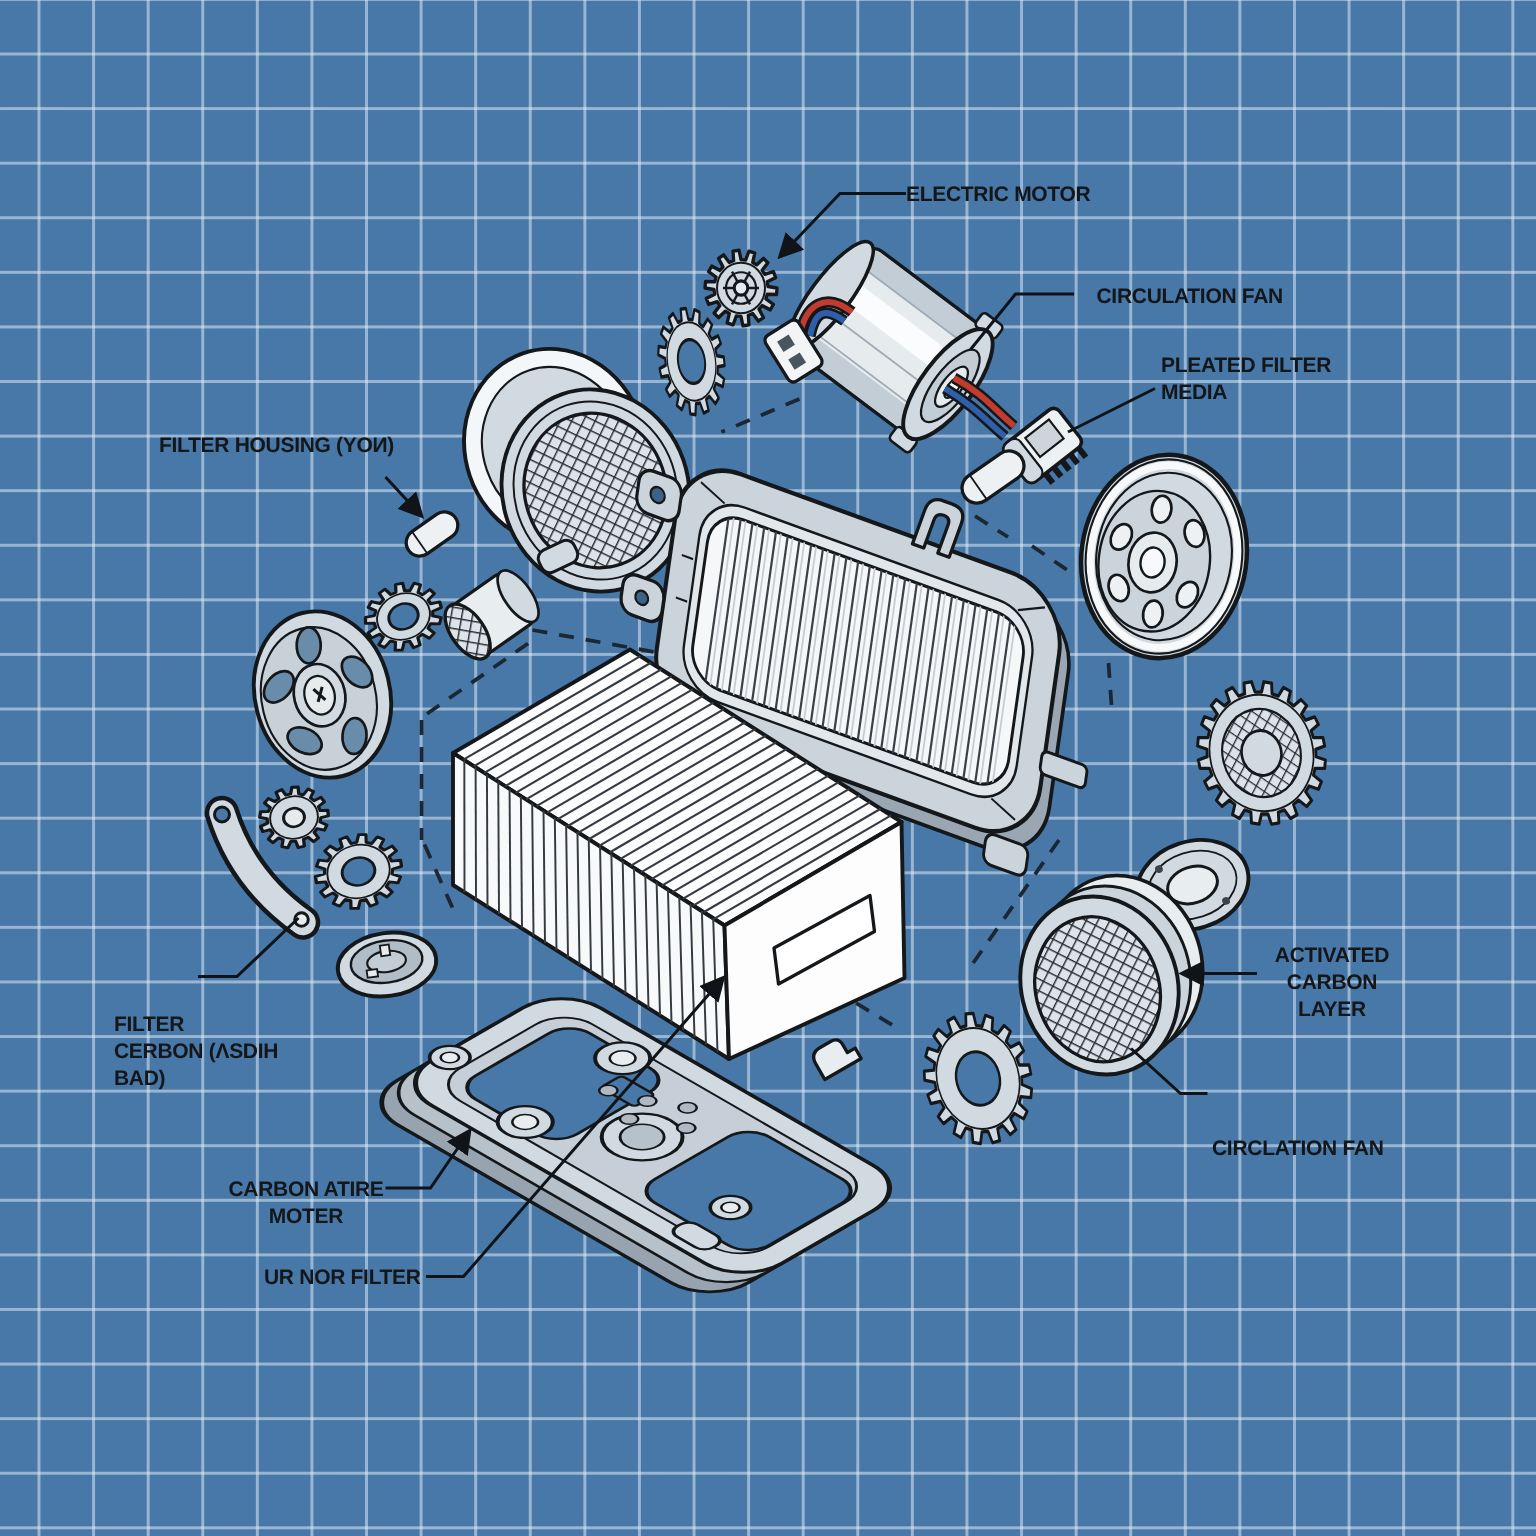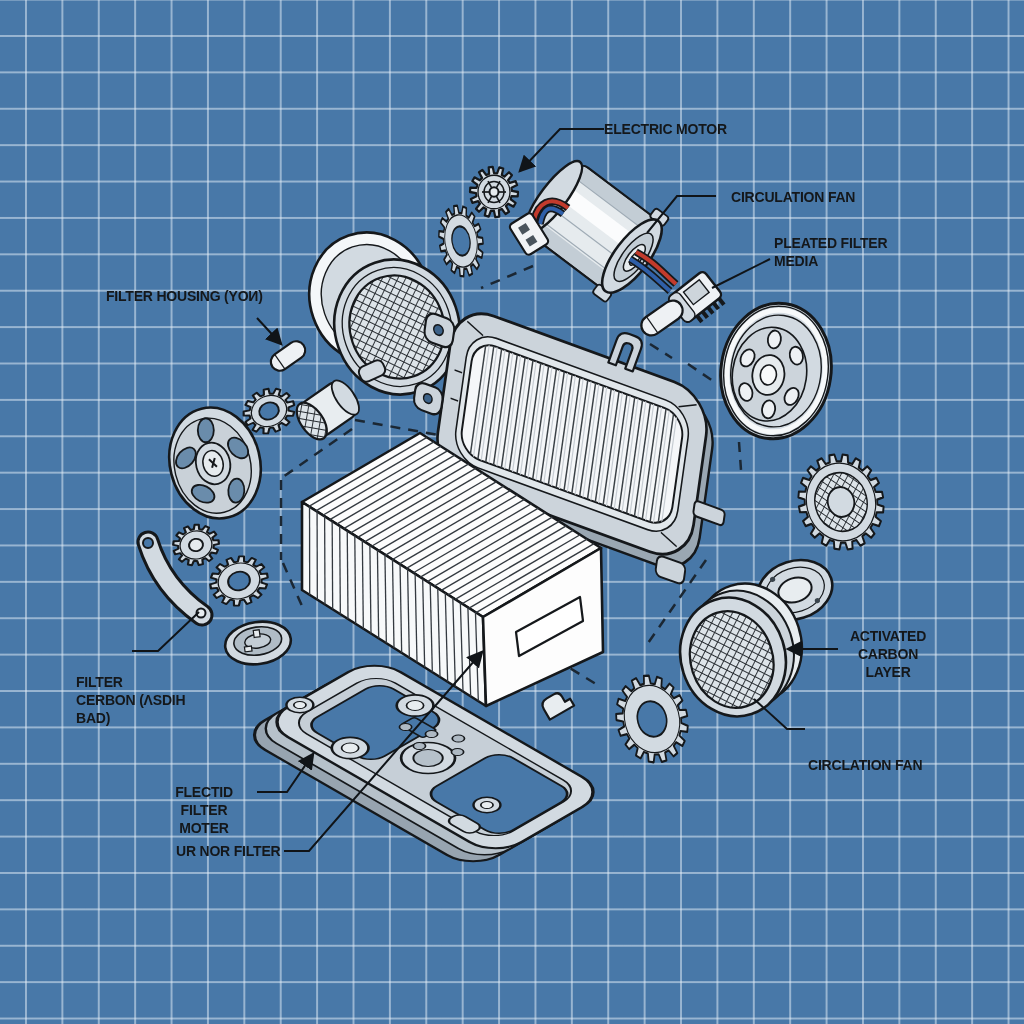--- a/index.html
+++ b/index.html
@@ -451,16 +451,16 @@
 <div class="label" id="lbl-media">PLEATED FILTER
 MEDIA</div>
 <div class="label" id="lbl-housing">FILTER HOUSING (YOИ)</div>
 <div class="label" id="lbl-cerbon">FILTER
 CERBON (ΛSDIH
 BAD)</div>
 <div class="label" id="lbl-activated">ACTIVATED
 CARBON
 LAYER</div>
 <div class="label" id="lbl-circlation">CIRCLATION FAN</div>
-<div class="label" id="lbl-flectid">FLECTID FILTER
+<div class="label" id="lbl-flectid">CARBON ATIRE
 MOTER</div>
 <div class="label" id="lbl-urnor">UR NOR FILTER</div>
 </div>
 
 </body></html>

